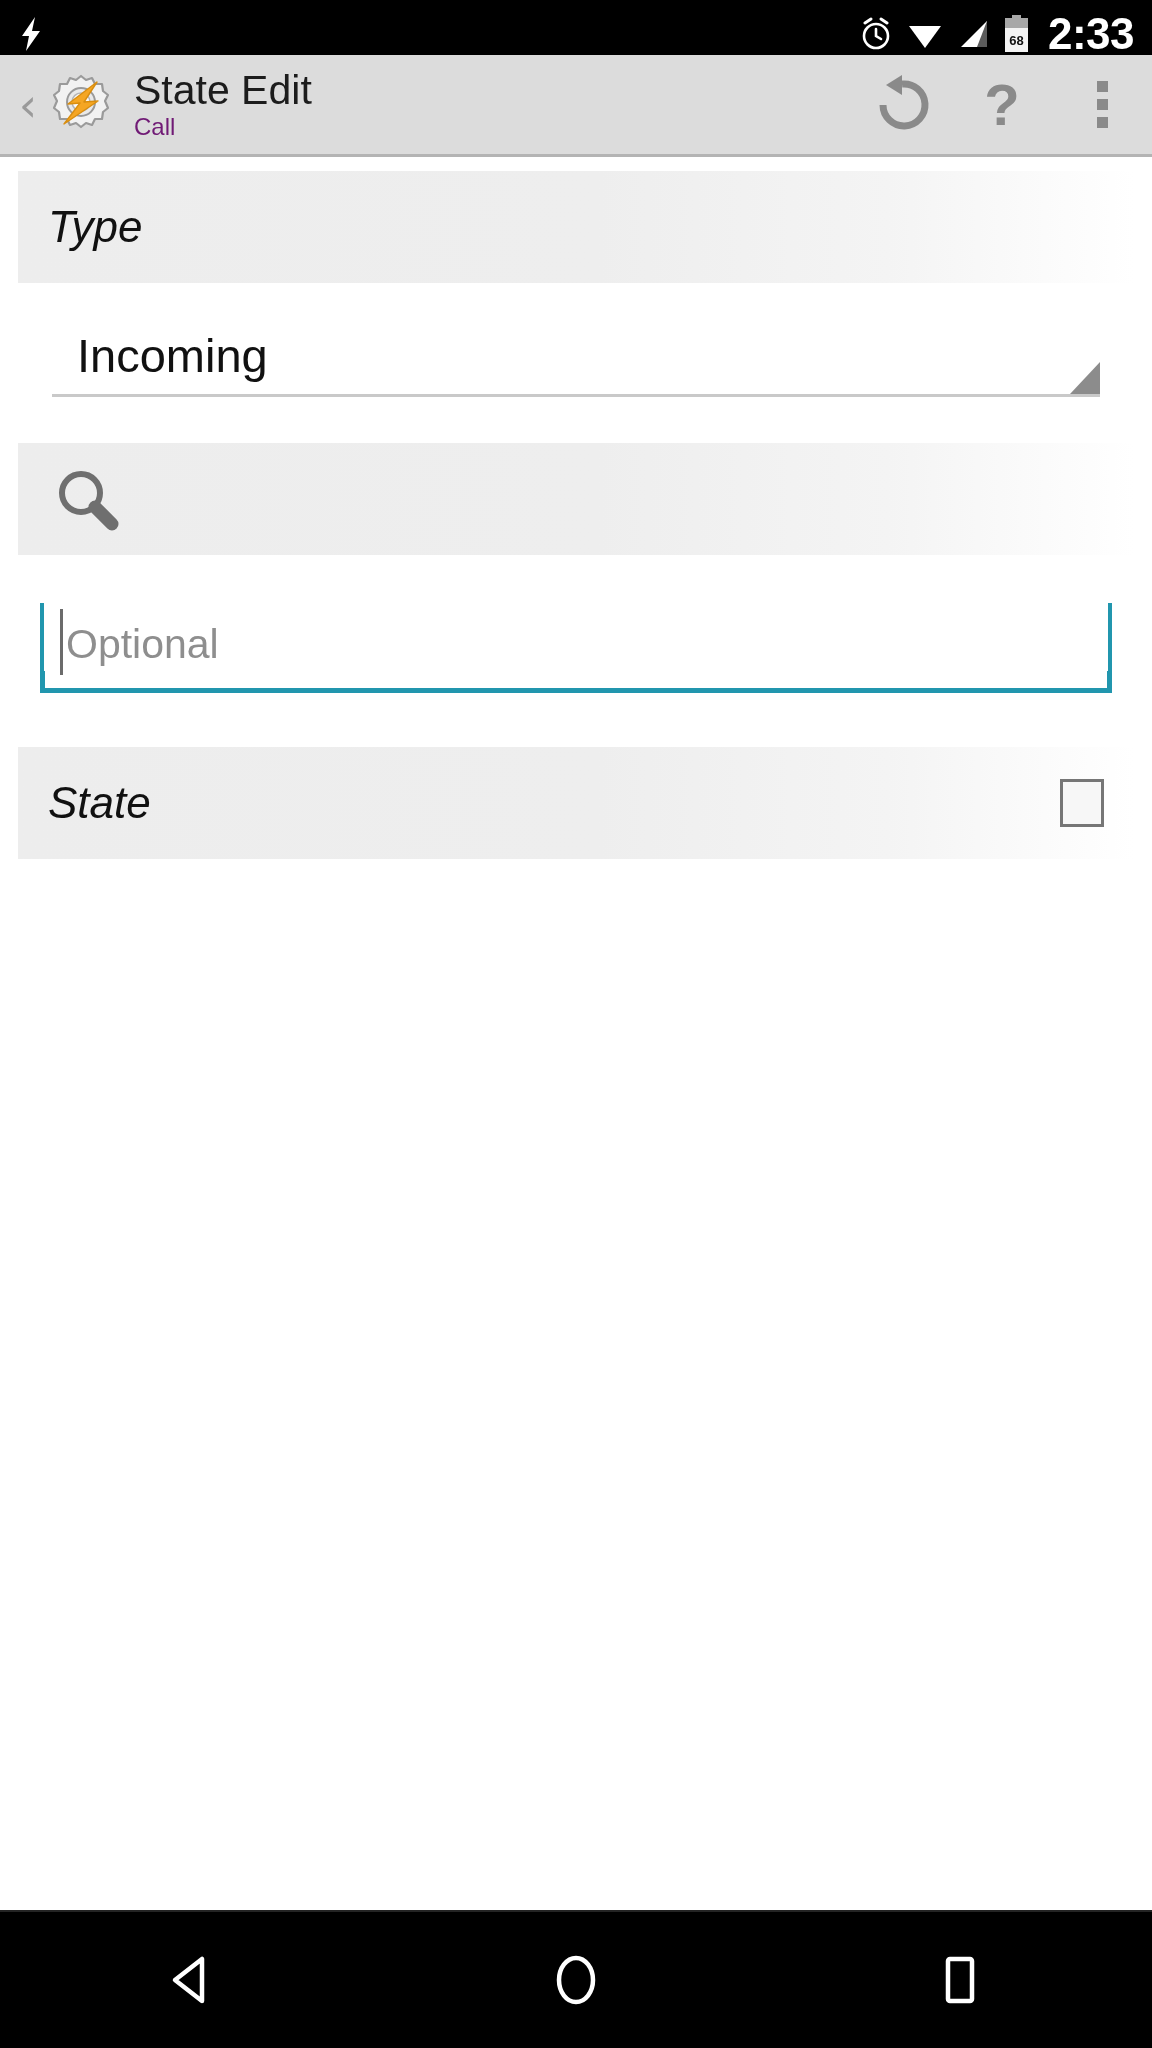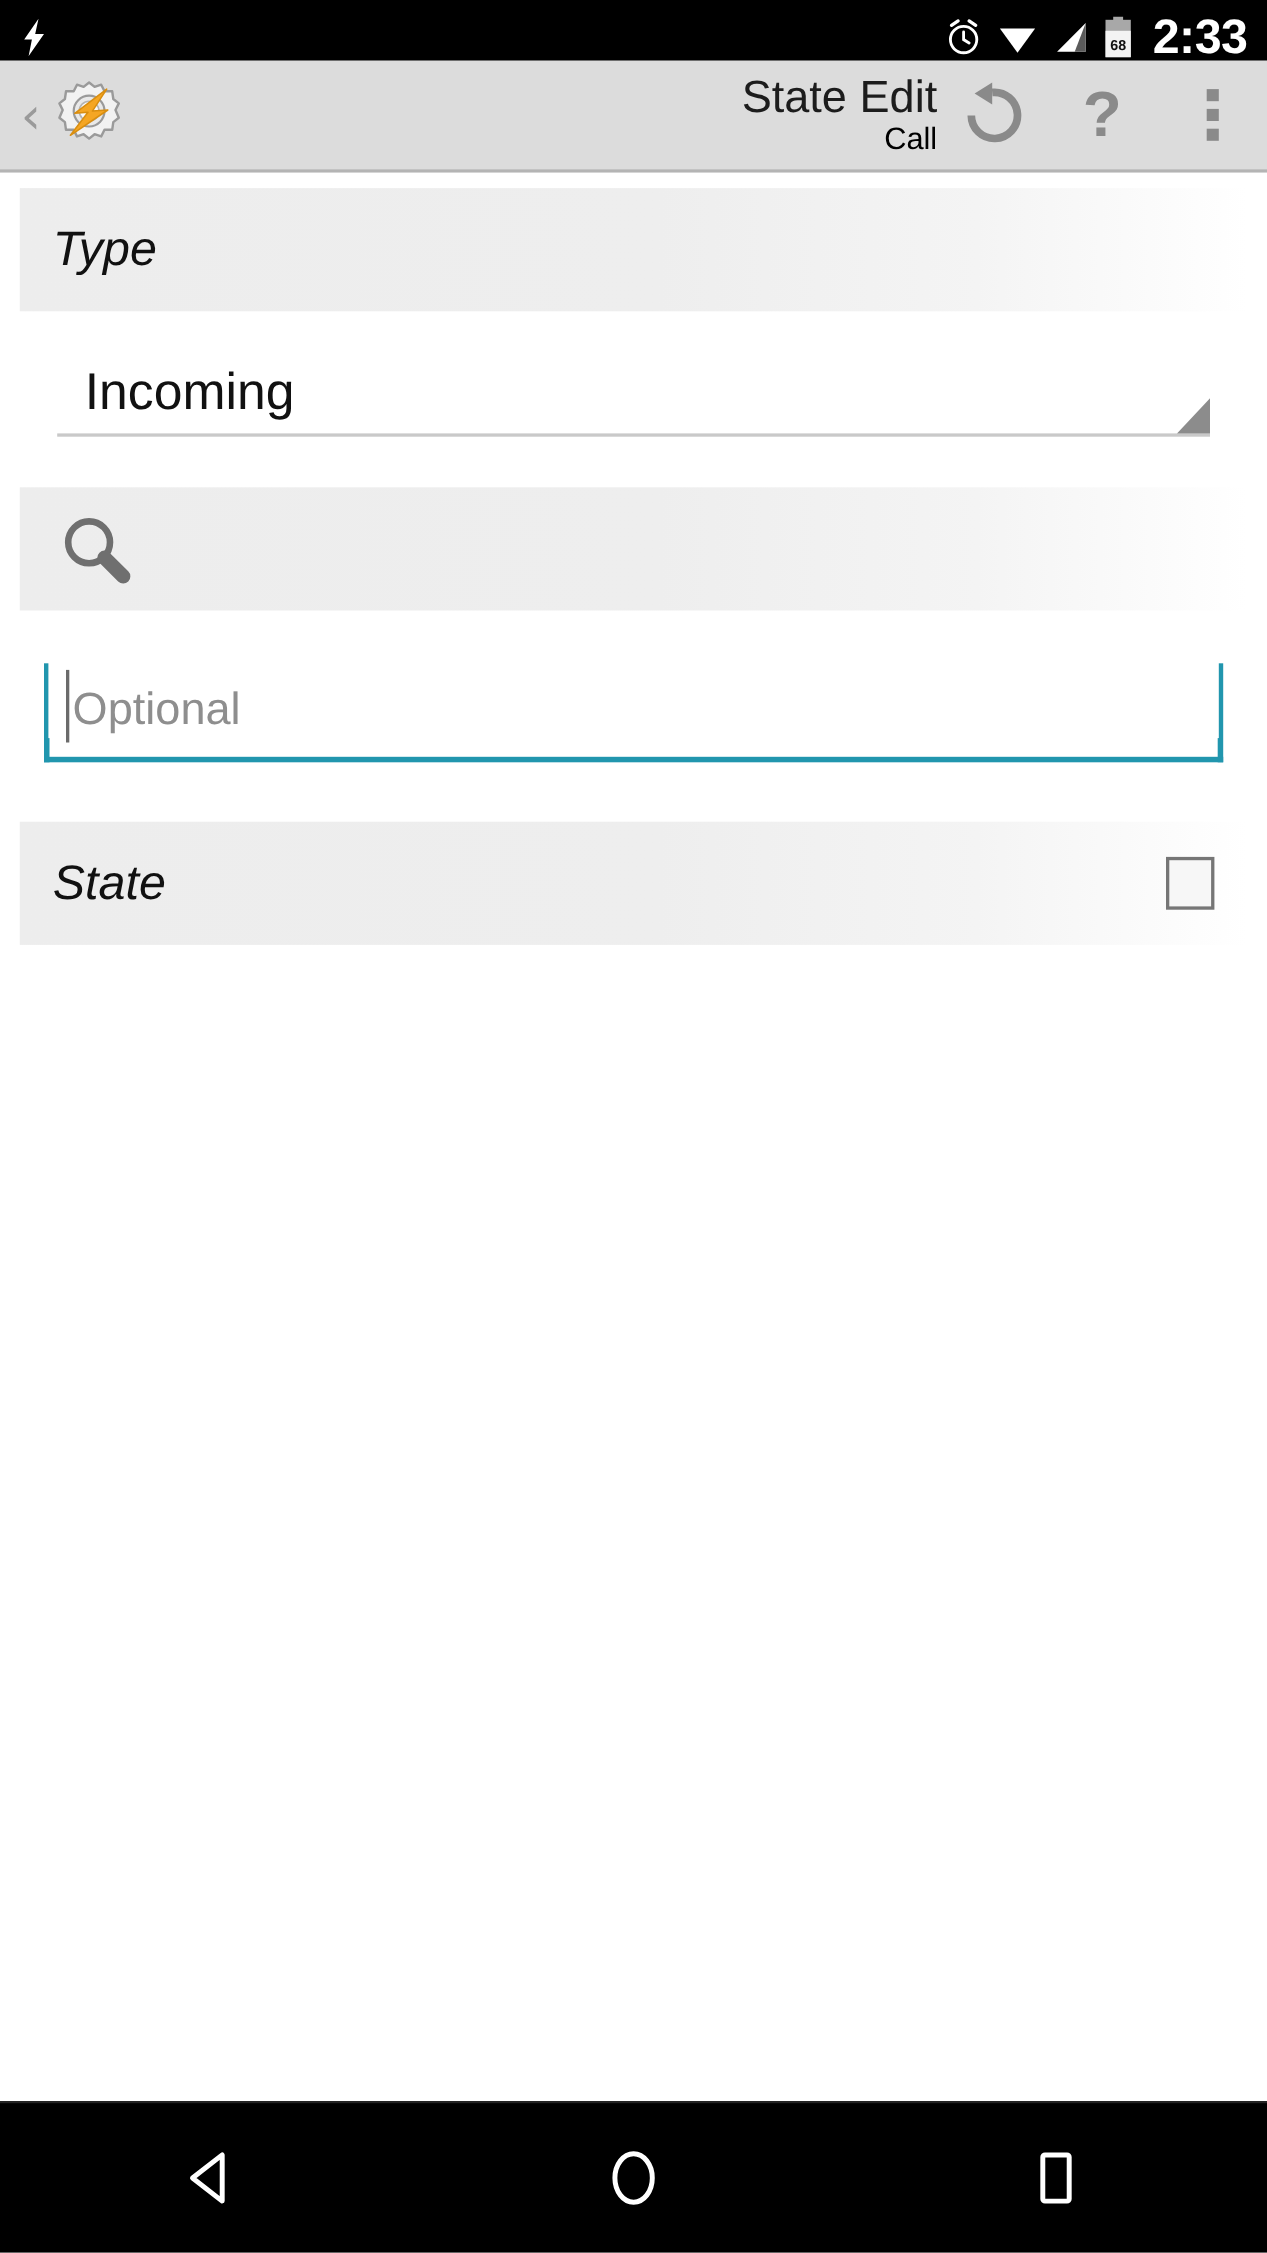--- a/index.html
+++ b/index.html
@@ -71,31 +71,30 @@
     cursor: pointer;
   }
   .app-icon { width: 66px; height: 66px; margin-left: 2px; flex: none; }
   .title-block {
     margin-left: 20px;
     display: flex;
     flex-direction: column;
     justify-content: center;
     flex: 1 1 auto;
     min-width: 0;
-    text-align: right;
   }
   .title-main {
     font-size: 41px;
     color: #1c1c1c;
     line-height: 1.06;
     white-space: nowrap;
   }
   .title-sub {
-    font-size: 28px;
-    color: #000000;
+    font-size: 24px;
+    color: #701a75;
     line-height: 1.1;
     margin-top: 1px;
     white-space: nowrap;
   }
   .ab-actions { display: flex; align-items: center; flex: none; }
   .ab-btn {
     width: 100px;
     height: 102px;
     display: flex;
     align-items: center;

